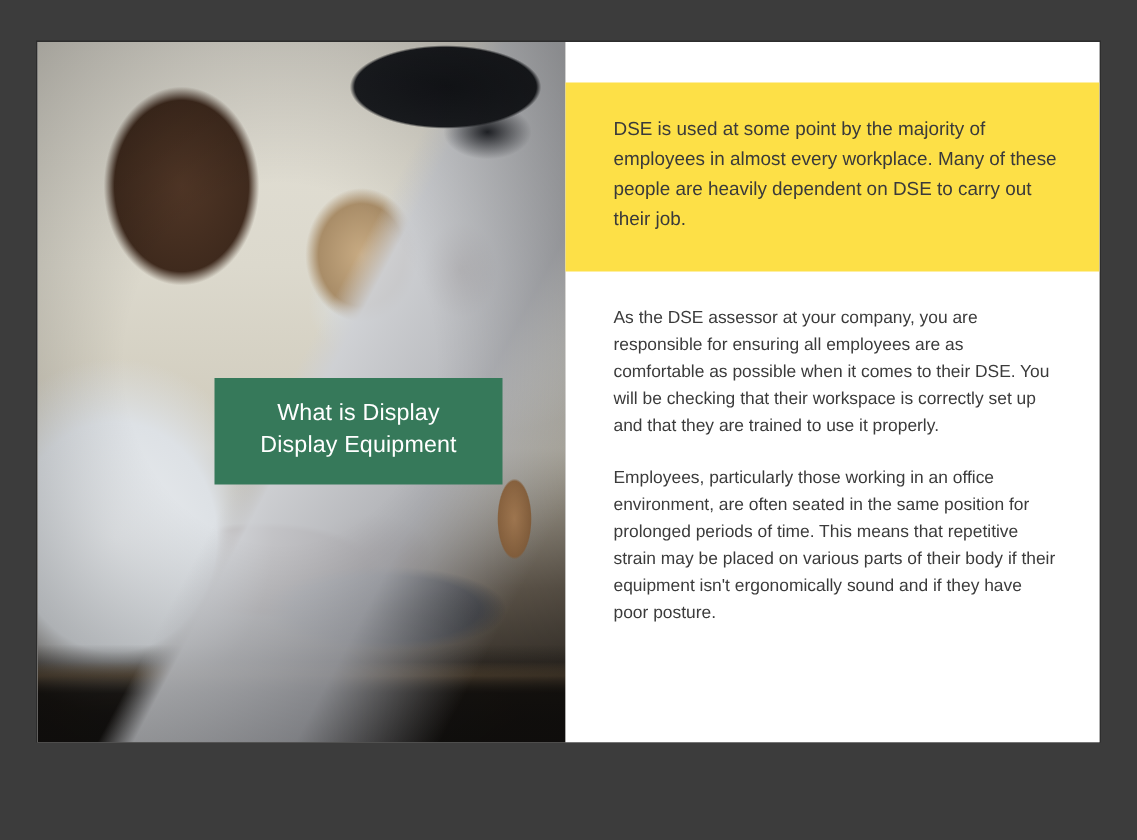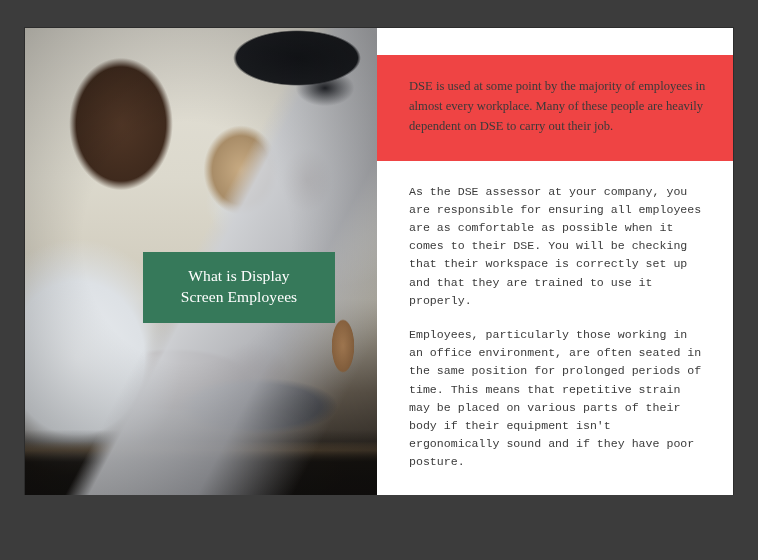--- a/index.html
+++ b/index.html
@@ -37,21 +37,20 @@
   }
 
   
   #photo-panel {
     position: relative;
     width: 352px;
     height: 467px;
     flex: 0 0 352px;
     overflow: hidden;
     background: #2b2723;
-    font-family: Liberation Serif, serif;
   }
   #photo-art {
     position: absolute;
     inset: 0;
     
     background:
       
       radial-gradient(ellipse 110px 48px at 272px 30px, #14161a 0%, #1b1d21 55%, rgba(27,29,33,0) 58%),
       radial-gradient(ellipse 42px 26px at 300px 60px, #23252a 0%, rgba(35,37,42,0) 70%),
       
@@ -106,30 +105,28 @@
 
   
   #text-panel {
     flex: 1 1 auto;
     background: #ffffff;
     padding: 0;
     position: relative;
   }
   #callout {
     margin: 27px 0 0 0;
-    background: #ef4444;
+    background: #fde047;
     padding: 22px 24px 24px 32px;
     color: #3a3a3a;
     font-size: 12.6px;
     line-height: 1.58;
-    font-family: Liberation Serif, serif;
   }
   #body-copy {
     padding: 22px 28px 0 32px;
-    font-family: Liberation Mono, monospace;
   }
   #body-copy p {
     margin: 0 0 16px 0;
     color: #3b3b3b;
     font-size: 11.6px;
     line-height: 1.57;
   }
 
   
   #controls {
@@ -145,21 +142,21 @@
 <body>
 
 <div id="player">
 
   <div id="slide">
 
     <div id="photo-panel">
       <div id="photo-art"></div>
       <div id="title-box">
         <div>What is Display</div>
-        <div>Screen Employees</div>
+        <div>Display Equipment</div>
       </div>
     </div>
 
     <div id="text-panel">
       <div id="callout">DSE is used at some point by the majority of employees in almost every workplace. Many of these people are heavily dependent on DSE to carry out their job.</div>
       <div id="body-copy">
         <p>As the DSE assessor at your company, you are responsible for ensuring all employees are as comfortable as possible when it comes to their DSE. You will be checking that their workspace is correctly set up and that they are trained to use it properly.</p>
         <p>Employees, particularly those working in an office environment, are often seated in the same position for prolonged periods of time. This means that repetitive strain may be placed on various parts of their body if their equipment isn't ergonomically sound and if they have poor posture.</p>
       </div>
     </div>

